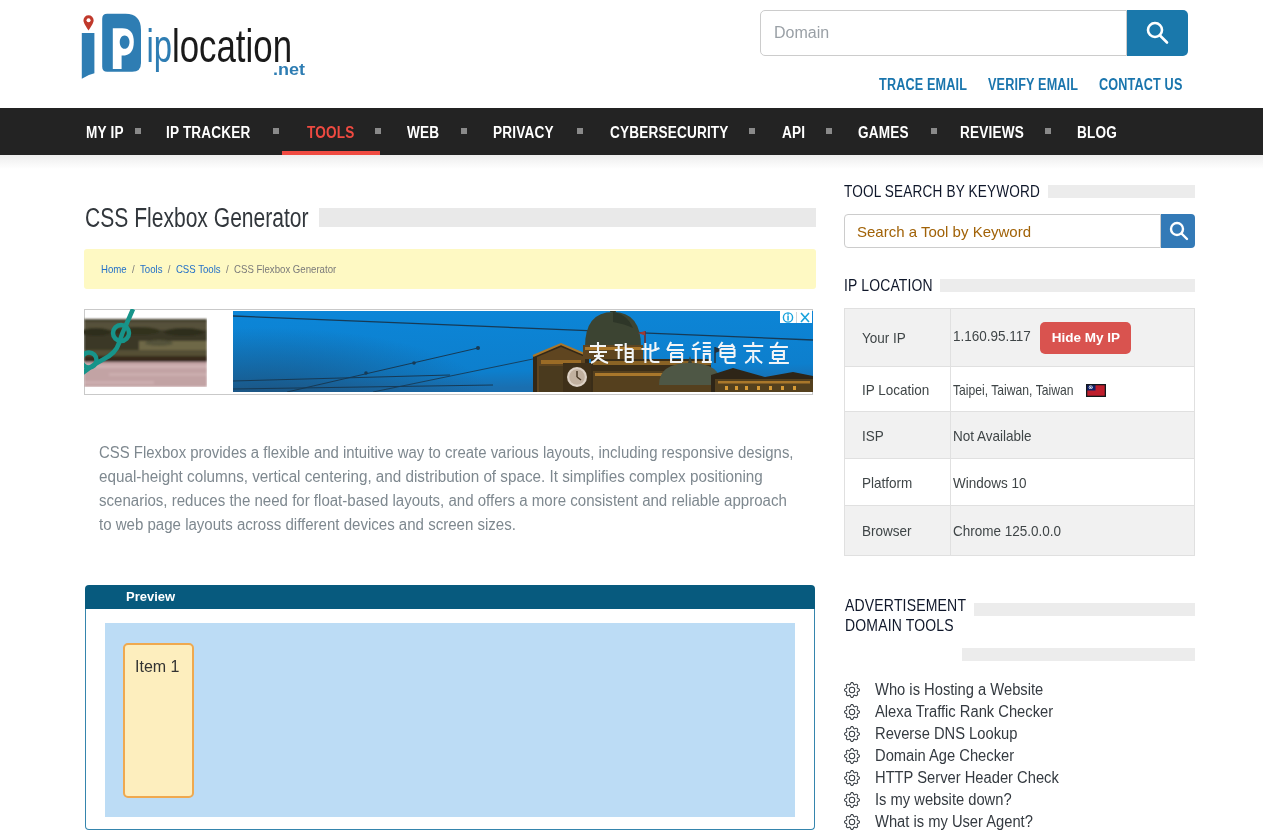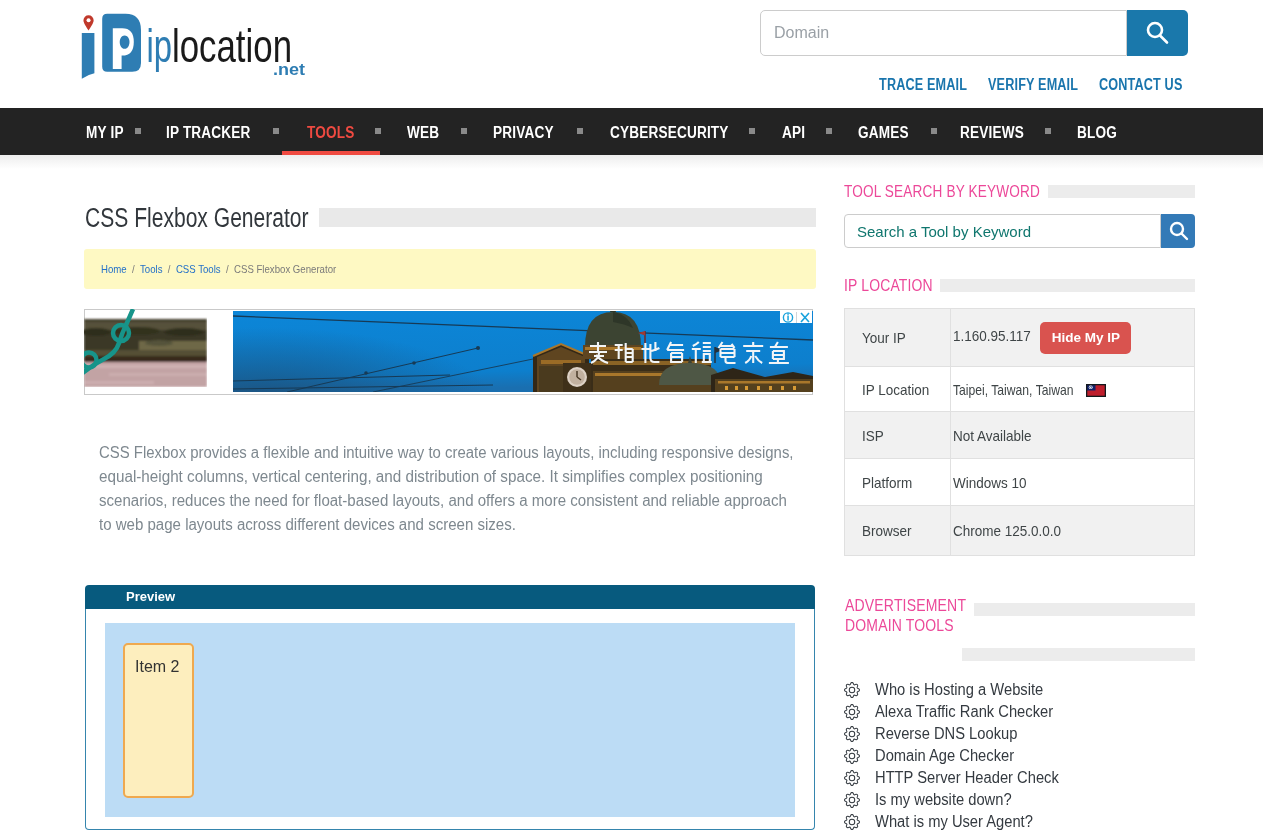--- a/index.html
+++ b/index.html
@@ -31,24 +31,24 @@
 #para .cond { display:block; height:24px; }
 
 
 #pvhead { left:85px; top:585px; width:730px; height:24px; background:#075a7e; color:#fff; font-size:13px; font-weight:bold; line-height:24px; border-radius:4px 4px 0 0;padding-left:33px; }
 #pvbody { left:85px; top:609px; width:730px; height:221px; background:#fff; border:1px solid #3585ad; border-top:0; border-radius:0 0 4px 4px; }
 #pvflex { left:105px; top:623px; width:690px; height:194px; background:#bcdcf5; }
 #pvitem { left:123px; top:643px; width:71px; height:155px; background:#fdeebe; border:2px solid #efa94f; border-radius:5px; font-size:16px; color:#333; }
 #pvitem span { position:absolute; left:10px; top:13px; }
 
 
-.shead { font-size:17px; color:#ec4899; letter-spacing:0.2px; }
+.shead { font-size:17px; color:#0f172a; letter-spacing:0.2px; }
 .sbar { position:absolute; height:13px; background:#ececec; }
 #tsearch { left:844px; top:214px; width:317px; height:34px; border:1px solid #ccc; border-radius:4px 0 0 4px; background:#fff; }
-#tsearch span { position:absolute; left:12px; top:8px; font-size:15px; color:#0f766e; }
+#tsearch span { position:absolute; left:12px; top:8px; font-size:15px; color:#a16207; }
 #tsbtn { left:1161px; top:214px; width:34px; height:34px; background:#337ab7; border-radius:0 4px 4px 0; }
 #iptable { left:844px; top:308px; width:351px; border:1px solid #e0e0e0; border-collapse:collapse; font-size:15px; color:#3f4547; }
 #iptable td { border:1px solid #e0e0e0; padding:0 0 0 2px; }
 #iptable td.lbl { width:106px; padding-left:17px; }
 #iptable tr.g { background:#f1f1f1; }
 #hidebtn { display:inline-block; background:#d9534f; color:#fff; font-size:13.5px; font-weight:bold; padding:0; width:91px; height:32px; line-height:32px; text-align:center; border-radius:5px; margin-left:1px; vertical-align:middle; }
 .dlist { left:844px; top:679px; font-size:16px; color:#343a40; }
 .dlist .row { height:22px; line-height:22px; white-space:nowrap; }
 .dlist svg { vertical-align:-3px; margin-right:15px; }
 </style>
@@ -259,21 +259,21 @@
     <span class="cond" style="transform:scaleX(0.933);">CSS Flexbox provides a flexible and intuitive way to create various layouts, including responsive designs,</span>
     <span class="cond" style="transform:scaleX(0.952);">equal-height columns, vertical centering, and distribution of space. It simplifies complex positioning</span>
     <span class="cond" style="transform:scaleX(0.94);">scenarios, reduces the need for float-based layouts, and offers a more consistent and reliable approach</span>
     <span class="cond" style="transform:scaleX(0.94);">to web page layouts across different devices and screen sizes.</span>
   </div>
 
   <div class="abs" id="pvhead"><span style="margin-left:8px">Preview</span></div>
   <div class="abs" id="pvbody"></div>
   <div class="abs" id="pvflex"></div>
   <div class="abs" id="pvitem">
-      <span>Item 2</span>
+      <span>Item 1</span>
     </div>
 
   <div class="abs shead" style="left:844px; top:182px;"><span class="cond" style="transform:scaleX(0.80);">TOOL SEARCH BY KEYWORD</span></div>
   <div class="sbar" style="left:1048px; top:185px; width:147px;"></div>
   <div class="abs" id="tsearch">
       <span>Search a Tool by Keyword</span>
     </div>
   <div class="abs" id="tsbtn">
     <svg width="34" height="34" viewBox="0 0 34 34">
         <circle cx="16" cy="15" r="6" fill="none" stroke="#fff" stroke-width="2.4"></circle>

